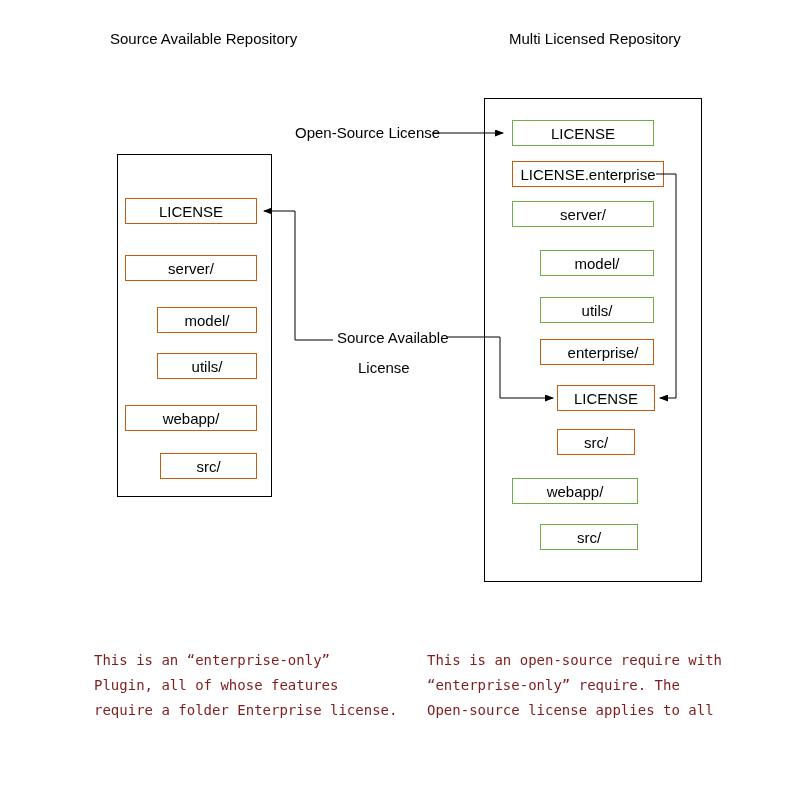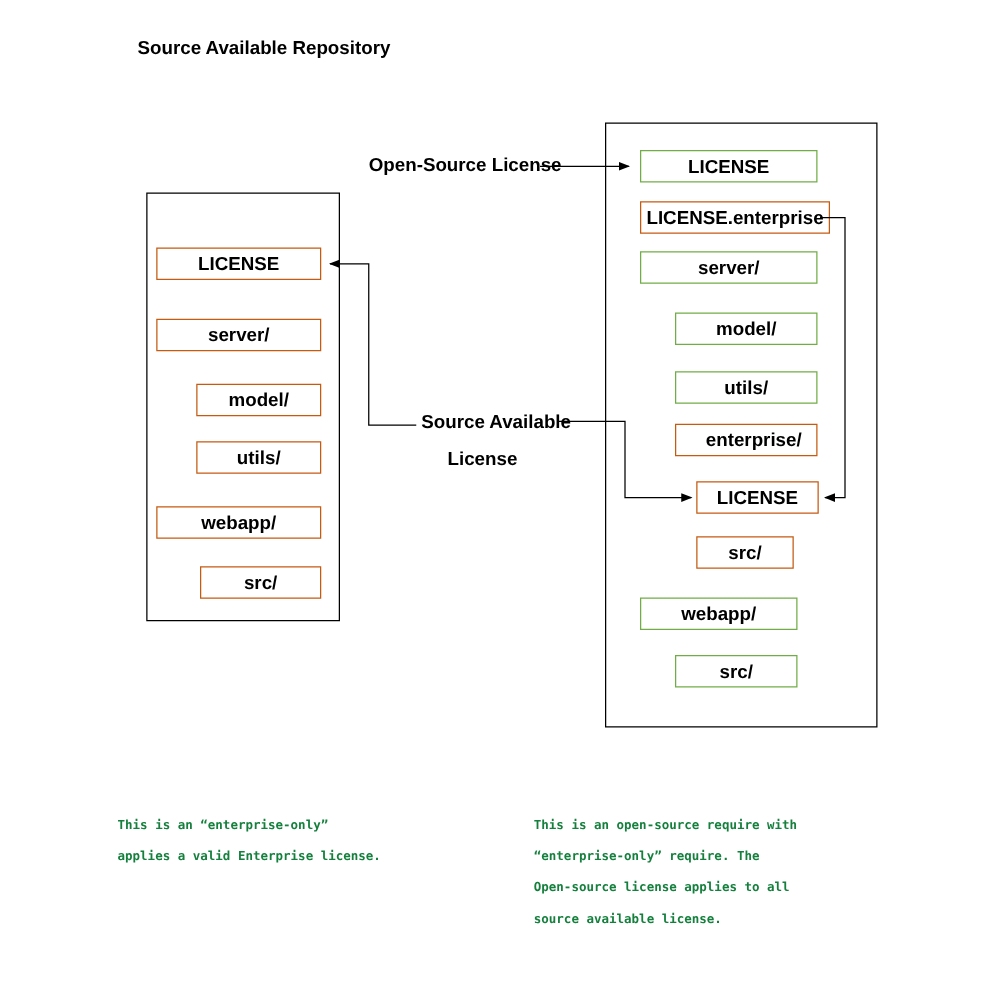--- a/index.html
+++ b/index.html
@@ -4,21 +4,20 @@
 <style>
   html, body { margin: 0; padding: 0; background: #ffffff; }
   .page {
     position: relative;
     width: 788px;
     height: 801px;
     background: #ffffff;
     font-family: "Liberation Sans", sans-serif;
     color: #000000;
     overflow: hidden;
-    font-weight: bold;
   }
   .title {
     position: absolute;
     font-size: 15px;
     white-space: nowrap;
   }
   .t-left  { left: 110px; top: 30px; }
   .t-right { left: 509px; top: 30px; }
 
   .repo {
@@ -70,33 +69,34 @@
 
   .arrows {
     position: absolute;
     left: 0; top: 0;
     pointer-events: none;
   }
 
   .caption {
     position: absolute;
     font-family: "DejaVu Sans Mono", monospace;
-    font-size: 10px;
+    font-size: 14px;
     line-height: 25px;
-    color: #15803d;
+    color: #7f1d1d;
   }
   .cap-left  { left:  94px; top: 648px; }
   .cap-right { left: 427px; top: 648px; }
 </style>
 </head>
 <body>
 
 <div class="page">
 
   <div class="title t-left">Source Available Repository</div>
+  <div class="title t-right">Multi Licensed Repository</div>
 
   <div class="repo lrepo"></div>
   <div class="repo rrepo"></div>
 
   <div class="box l0" style="border-color: rgb(197, 90, 17);">LICENSE</div>
   <div class="box l1" style="border-color: rgb(197, 90, 17);">server/</div>
   <div class="box l2" style="border-color: rgb(197, 90, 17);">model/</div>
   <div class="box l3" style="border-color: rgb(197, 90, 17);">utils/</div>
   <div class="box l4" style="border-color: rgb(197, 90, 17);">webapp/</div>
   <div class="box l5" style="border-color: rgb(197, 90, 17);">src/</div>
@@ -123,22 +123,22 @@
       </marker>
     </defs>
     <polyline points="432,133 503,133" fill="none" stroke="#000000" stroke-width="1" marker-end="url(#ah)"></polyline>
     <polyline points="333,340 295,340 295,211 264,211" fill="none" stroke="#000000" stroke-width="1" marker-end="url(#ah)"></polyline>
     <polyline points="447,337 500,337 500,398 553,398" fill="none" stroke="#000000" stroke-width="1" marker-end="url(#ah)"></polyline>
     <polyline points="656,174 676,174 676,398 660,398" fill="none" stroke="#000000" stroke-width="1" marker-end="url(#ah)"></polyline>
   </svg>
 
   <div class="caption cap-left">
     <div>This is an “enterprise-only”</div>
-    <div>applies a valid Enterprise license.</div>
+    <div>Plugin, all of whose features</div>
+    <div>require a folder Enterprise license.</div>
   </div>
   <div class="caption cap-right">
     <div>This is an open-source require with</div>
     <div>“enterprise-only” require. The</div>
     <div>Open-source license applies to all</div>
-    <div>source available license.</div>
   </div>
 
 </div>
 
 </body></html>

